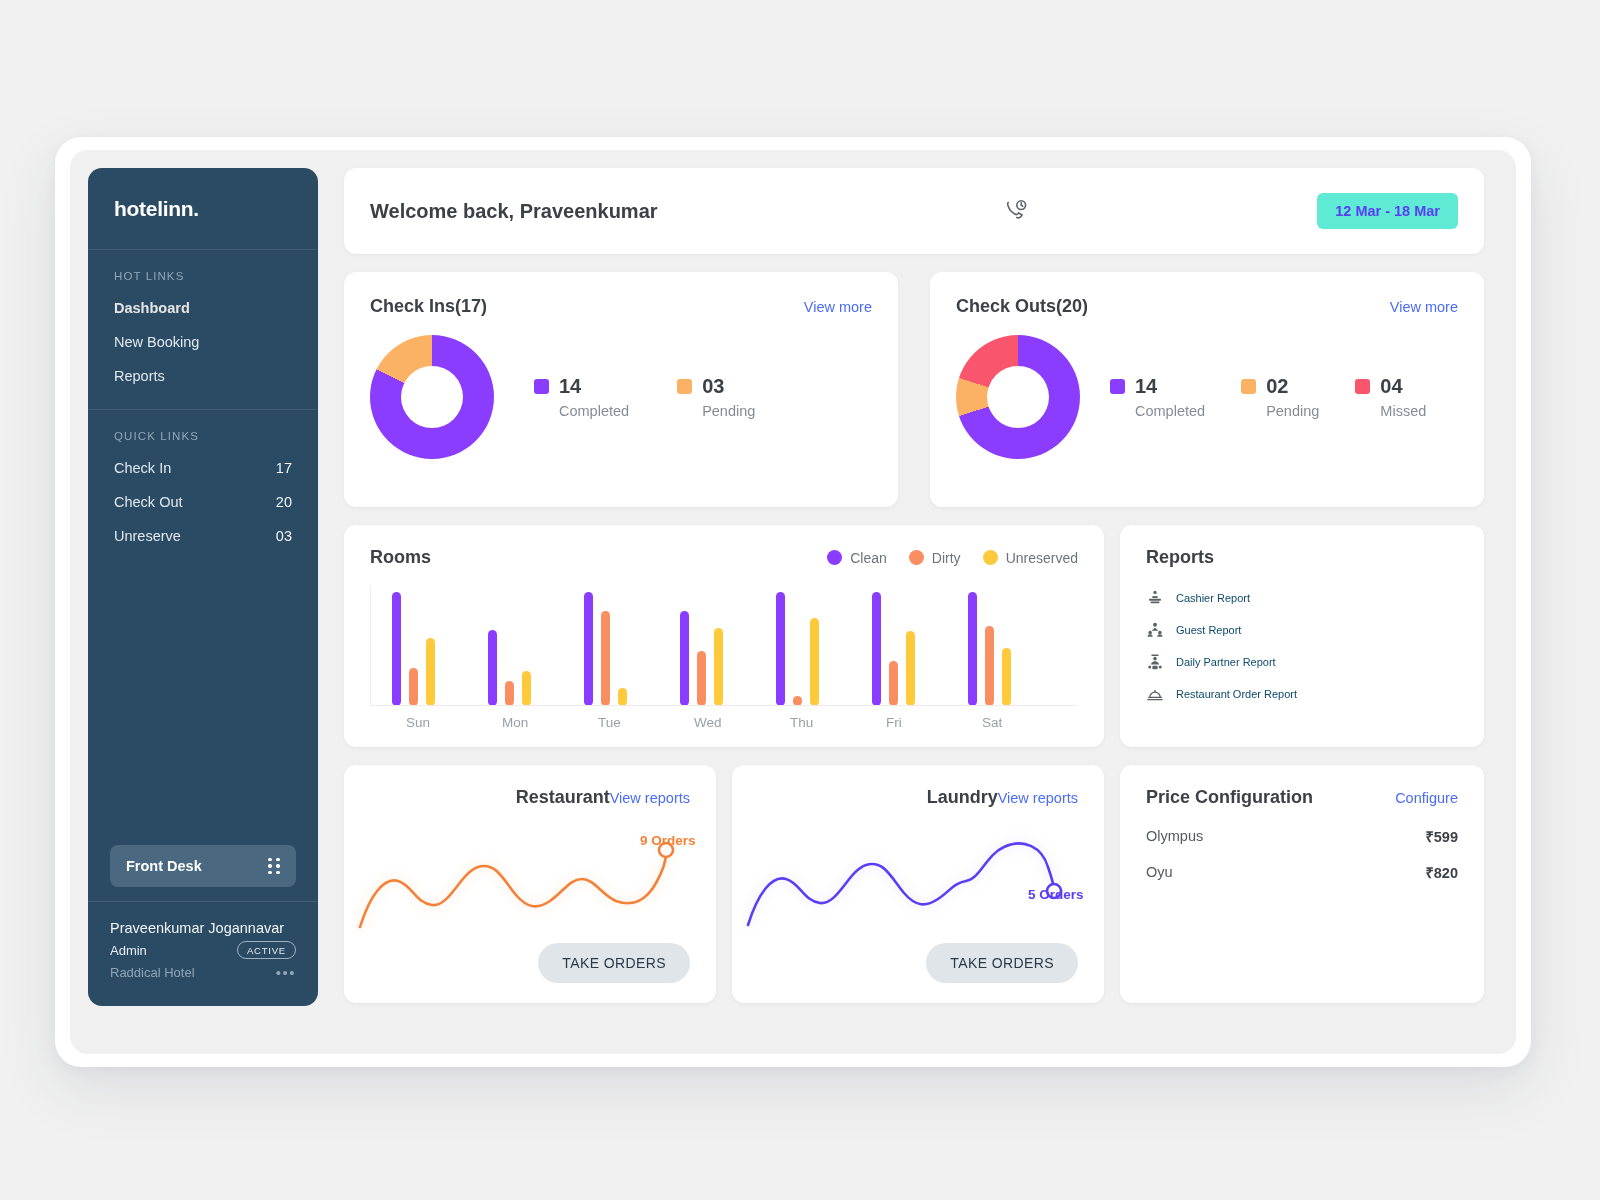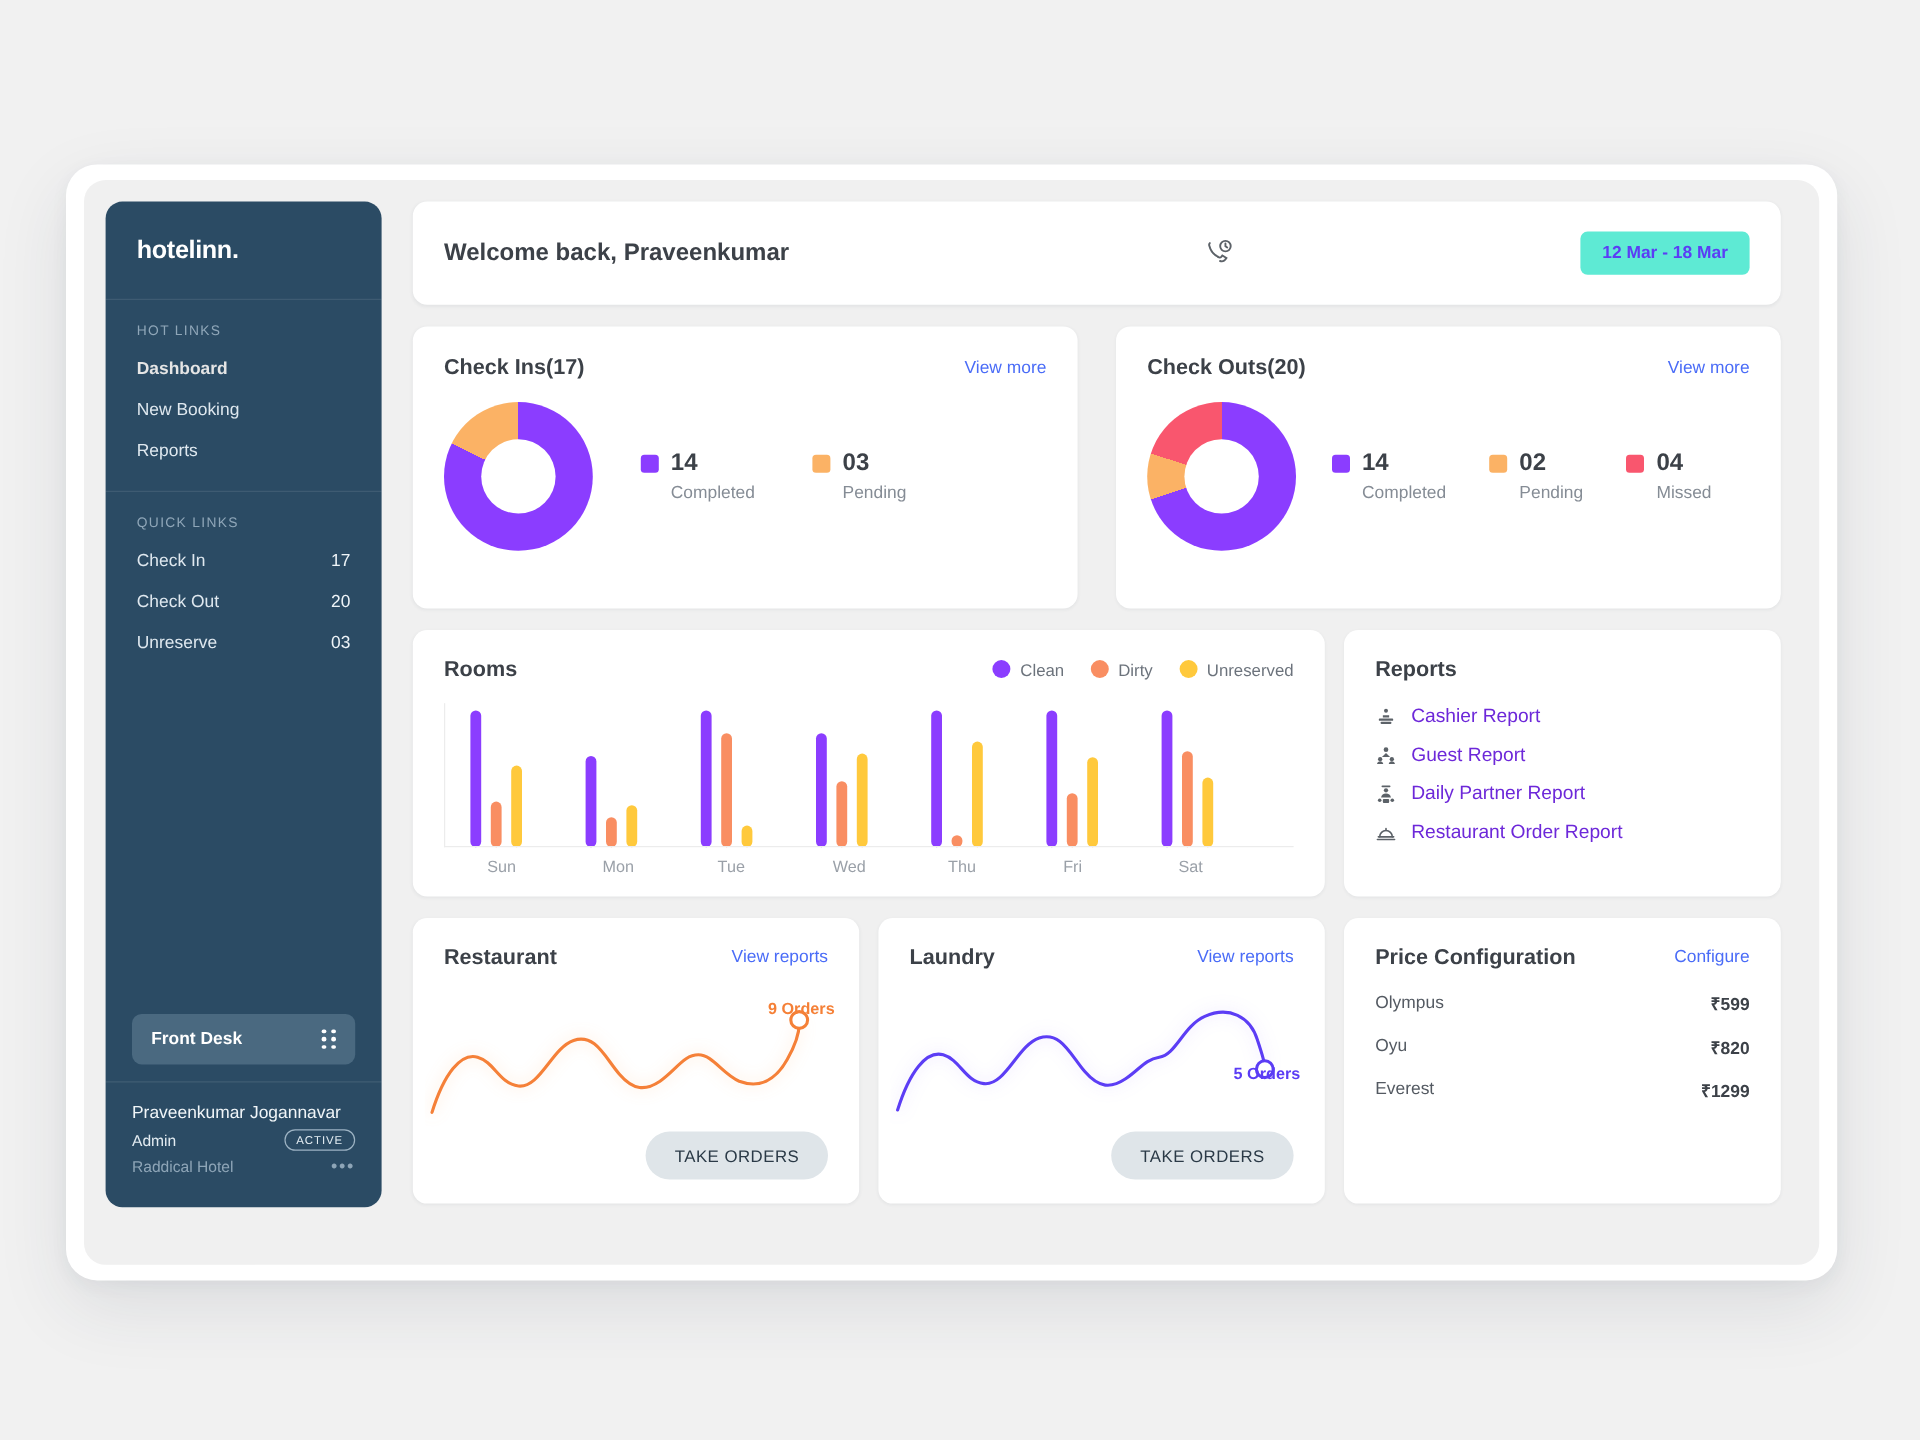--- a/index.html
+++ b/index.html
@@ -160,27 +160,27 @@
   }
   .groups { display: flex; height: 100%; padding-left: 22px; }
   .bargroup { width: 96px; display: flex; align-items: flex-end; gap: 8px; height: 100%; }
   .bar { width: 9px; border-radius: 5px; }
   .xlabels { display: flex; padding-left: 22px; margin-top: 9px; }
   .xlabel { width: 96px; font-size: 13.5px; color: #9aa0a8; text-align: left; padding-left: 14px; }
 
   .reports-card { flex: 1; height: 222px; padding: 22px 26px; }
   .rep-title { font-size: 18px; font-weight: 700; color: #3c4148; margin-bottom: 14px; }
   .rep-item { display: flex; align-items: center; gap: 12px; padding: 7px 0; cursor: pointer; }
-  .rep-text { font-size: 16px; color: #6d28d9; }
+  .rep-text { font-size: 11px; color: #0c4a6e; }
   .rep-ico { width: 18px; height: 18px; flex: none; color: #5c6268; }
 
   
   .bot-row { display: flex; gap: 16px; margin-top: 18px; }
   .svc-card { width: 372px; height: 238px; padding: 22px 26px 20px 26px; position: relative; overflow: hidden; }
-  .svc-head { display: flex; align-items: center; justify-content: space-between; }
+  .svc-head { display: flex; align-items: center; justify-content: flex-end; }
   .svc-title { font-size: 18px; font-weight: 700; color: #3c4148; }
   .spark { position: absolute; left: 10px; top: 60px; width: 352px; height: 115px; }
   .orders-tag { position: absolute; font-size: 13.5px; font-weight: 700; }
   .take-btn {
     position: absolute; right: 26px; bottom: 20px;
     background: #dfe5e9; color: #2b3a47;
     border: none; border-radius: 20px;
     padding: 12px 24px;
     font-size: 14px; font-family: inherit; letter-spacing: .4px;
     cursor: pointer;
@@ -522,22 +522,18 @@
         </div>
         <div id="price-rows">
             <div class="price-row">
               <span class="price-name">Olympus</span>
               <span class="price-val">₹599</span>
             </div>
             <div class="price-row">
               <span class="price-name">Oyu</span>
               <span class="price-val">₹820</span>
             </div>
-            <div class="price-row">
-              <span class="price-name">Everest</span>
-              <span class="price-val">₹1299</span>
-            </div>
           </div>
       </div>
 
     </section>
   </main>
 </div>
 
 </body></html>

